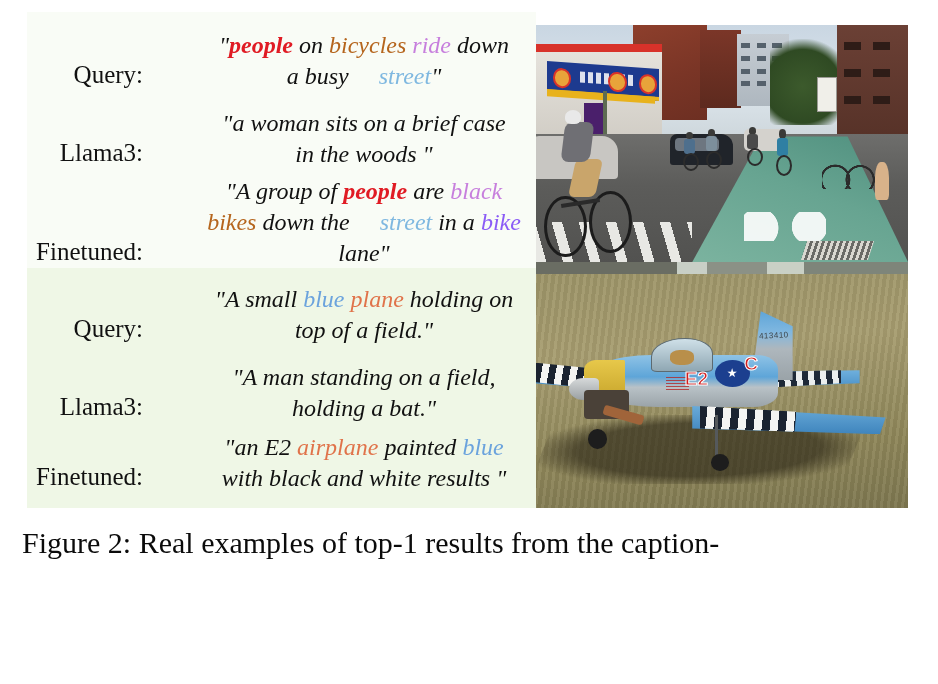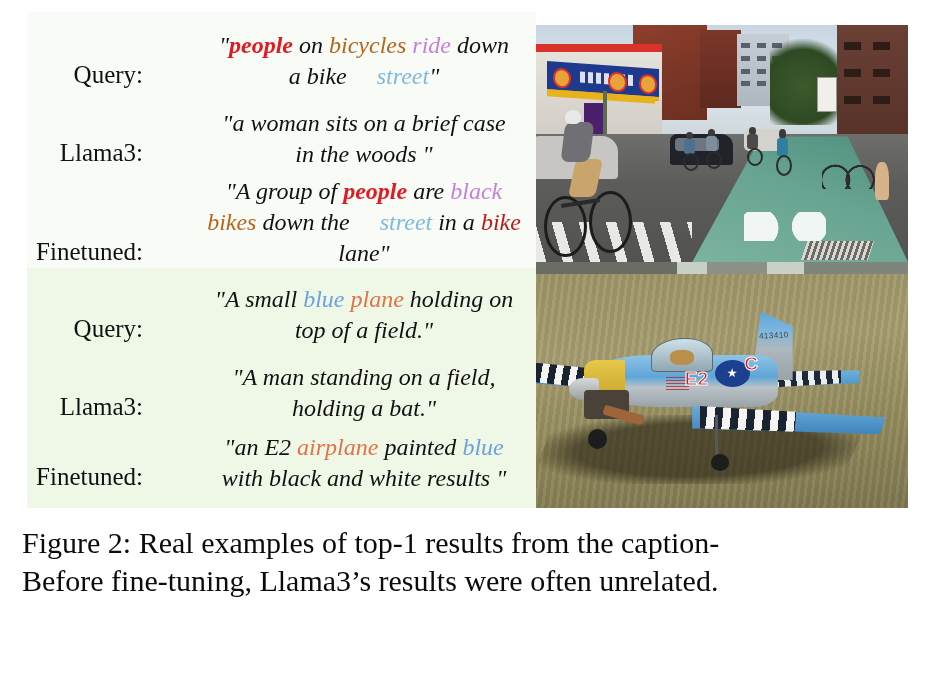--- a/index.html
+++ b/index.html
@@ -238,35 +238,35 @@
 </head>
 <body>
 
 <div id="figure">
 
   <div class="text-panel panel-a" style="position: absolute; background: rgb(249, 252, 246);">
     <div class="row pa-r1">
       <div class="label">Query:</div>
       <div class="caption-cell">
         <span class="ln"><span>"</span><span class="w-people" style="color: rgb(224, 27, 36);">people</span><span> on </span><span class="w-bicycles" style="color: rgb(181, 101, 29);">bicycles</span><span> </span><span class="w-ride" style="color: rgb(199, 127, 221);">ride</span><span> down</span></span>
-        <span class="ln"><span>a bike </span><span class="w-street" style="color: rgb(127, 184, 224);">street</span><span>"</span></span>
+        <span class="ln"><span>a busy </span><span class="w-street" style="color: rgb(127, 184, 224);">street</span><span>"</span></span>
       </div>
     </div>
     <div class="row pa-r2">
       <div class="label">Llama3:</div>
       <div class="caption-cell">
         <span class="ln">"a woman sits on a brief case</span>
         <span class="ln">in the woods "</span>
       </div>
     </div>
     <div class="row pa-r3">
       <div class="label">Finetuned:</div>
       <div class="caption-cell">
         <span class="ln"><span>"A group of </span><span class="w-people" style="color: rgb(224, 27, 36);">people</span><span> are </span><span class="w-riding" style="color: rgb(199, 127, 221);">black</span></span>
-        <span class="ln"><span class="w-bikes" style="color: rgb(181, 101, 29);">bikes</span><span> down the </span><span class="w-street" style="color: rgb(127, 184, 224);">street</span><span> in a </span><span class="w-bike" style="color: #b91c1c;">bike</span></span>
+        <span class="ln"><span class="w-bikes" style="color: rgb(181, 101, 29);">bikes</span><span> down the </span><span class="w-street" style="color: rgb(127, 184, 224);">street</span><span> in a </span><span class="w-bike" style="color: #8b5cf6;">bike</span></span>
         <span class="ln">lane"</span>
       </div>
     </div>
   </div>
 
   <div class="text-panel panel-b" style="position: absolute; background: rgb(239, 247, 230);">
     <div class="row pb-r1">
       <div class="label">Query:</div>
       <div class="caption-cell">
         <span class="ln"><span>"A small </span><span class="w-blue" style="color: rgb(107, 163, 221);">blue</span><span> </span><span class="w-plane" style="color: rgb(224, 115, 74);">plane</span><span> holding on</span></span>
@@ -397,14 +397,13 @@
     <div class="wing-right-stripes"></div>
 
     <div class="gear-strut"></div>
     <div class="gear-main"></div>
     <div class="gear-nose"></div>
   </div>
 </div>
 
 <div id="caption">
   <span class="cl">Figure 2: Real examples of top-1 results from the caption-</span>
-  <span class="cl">Before fine-tuning, Llama3’s results were often unrelated.</span>
 </div>
 
 </body></html>

